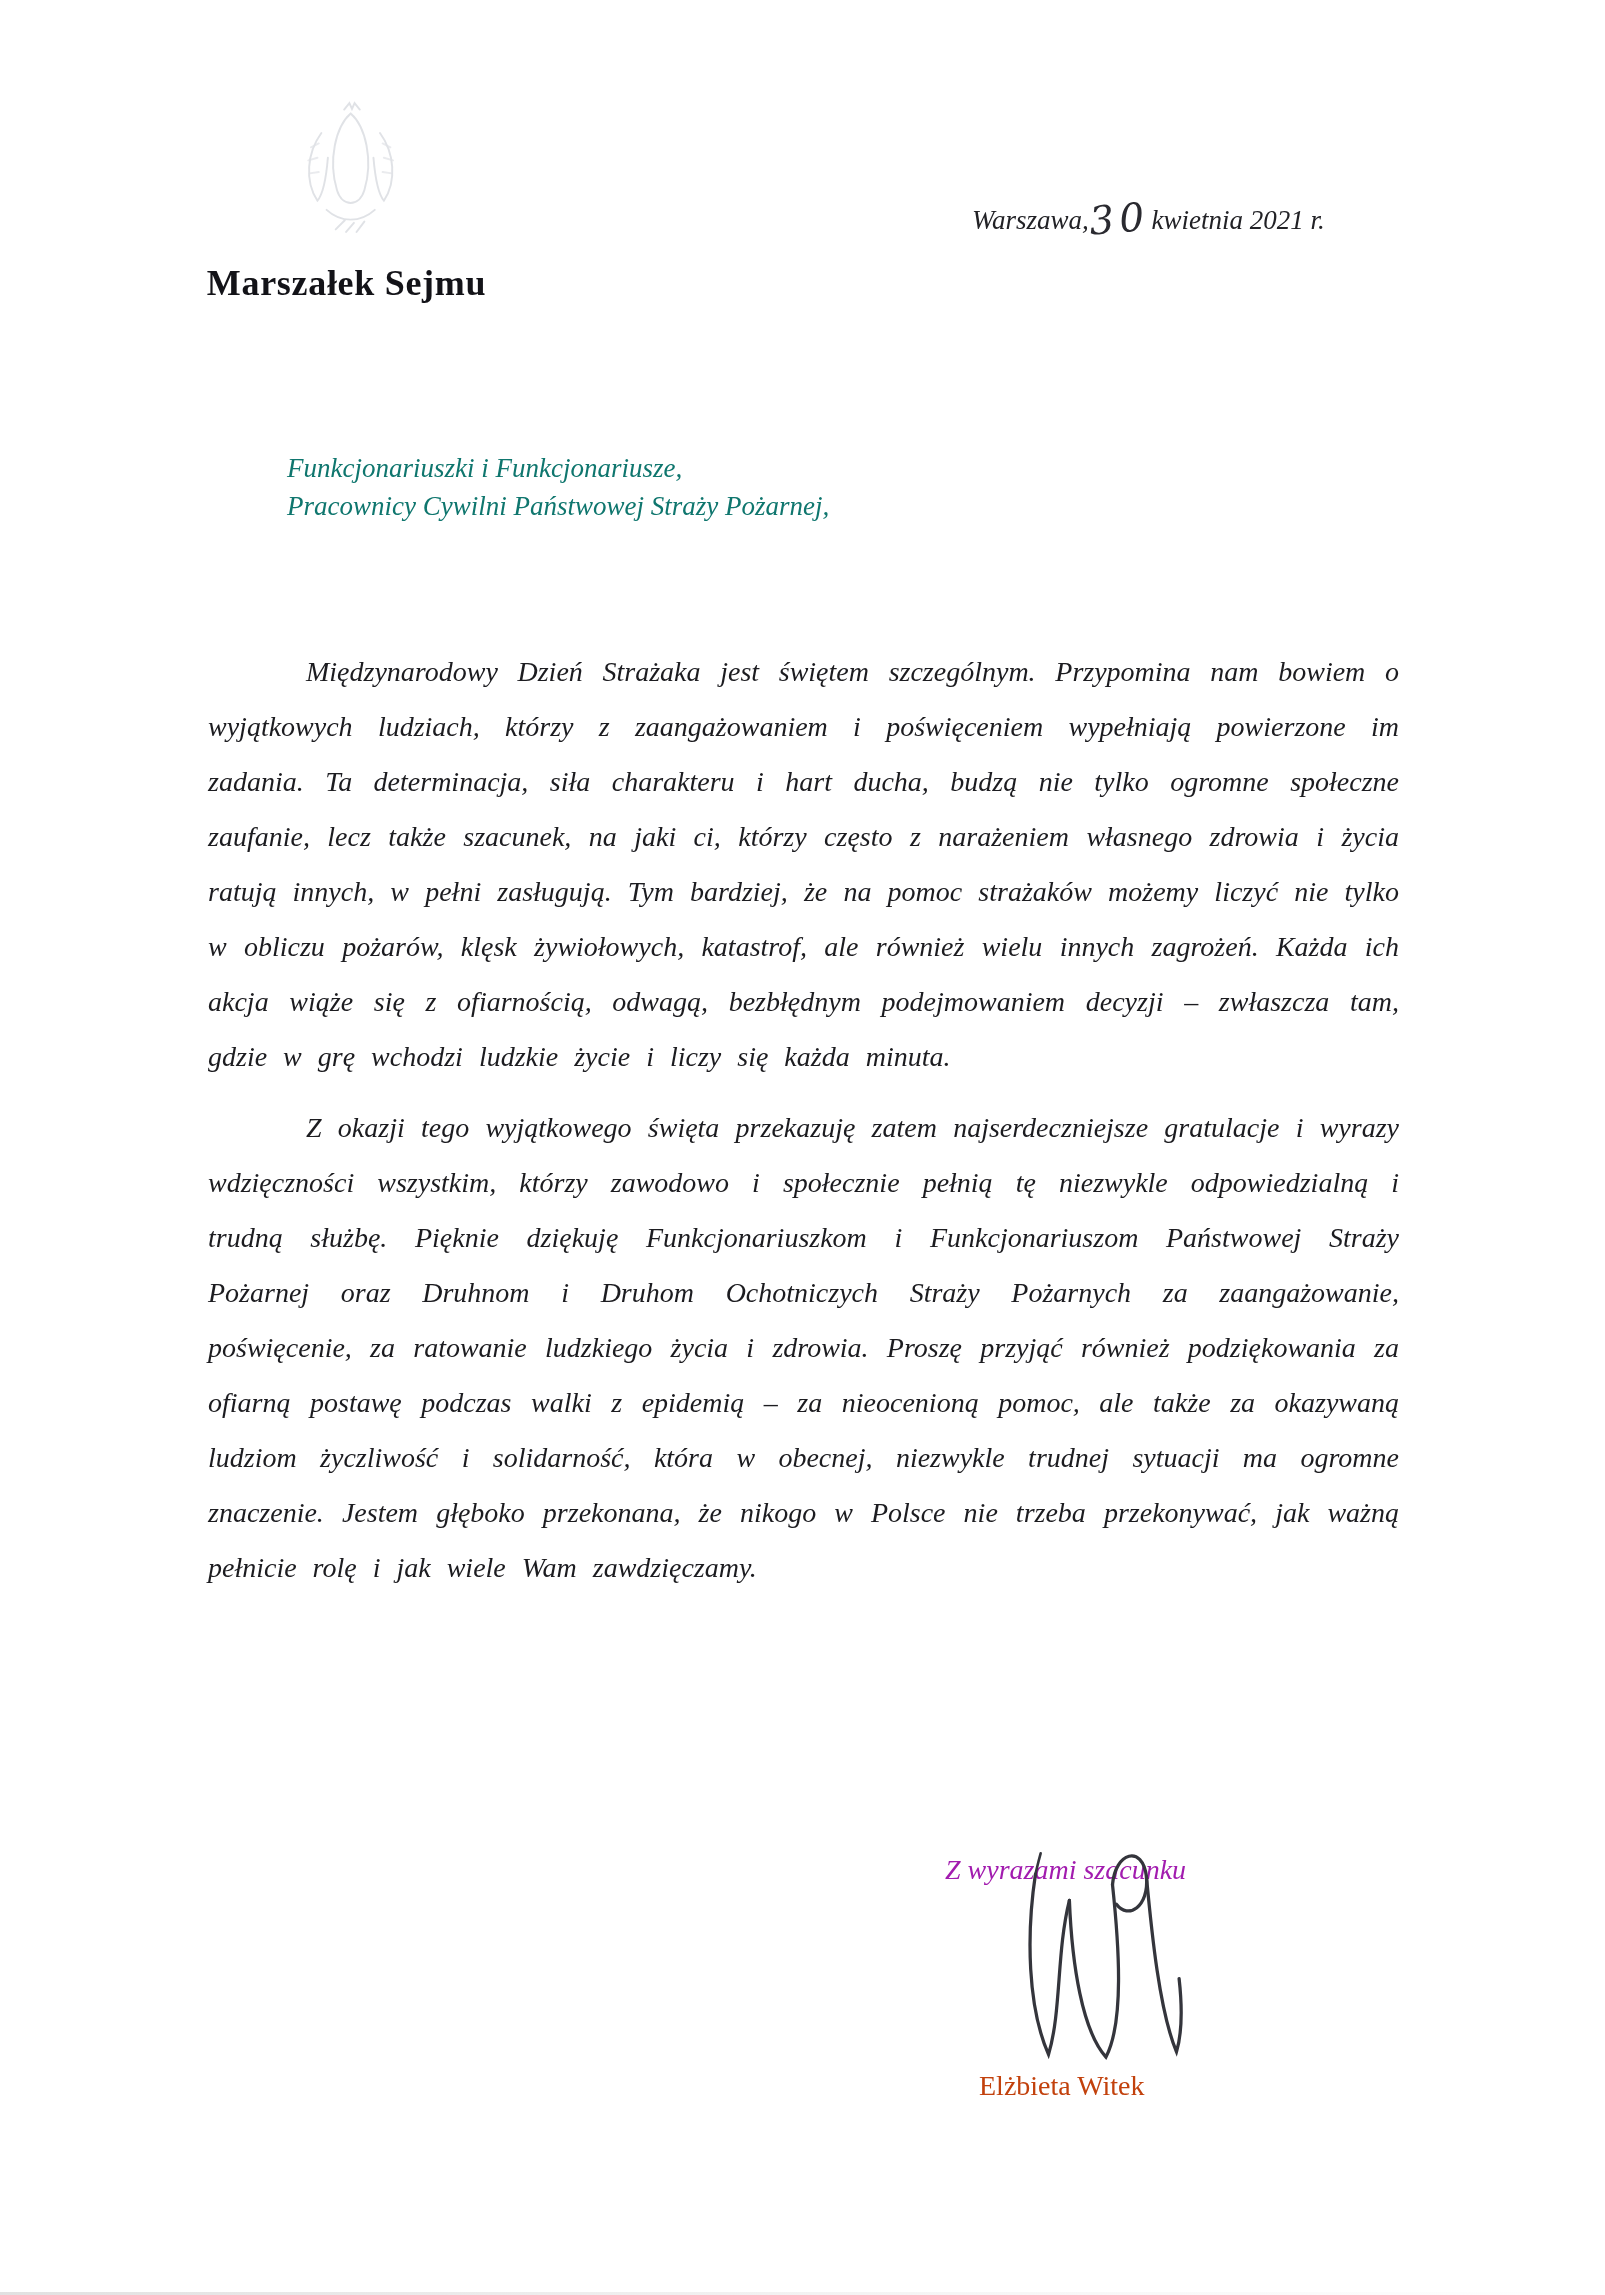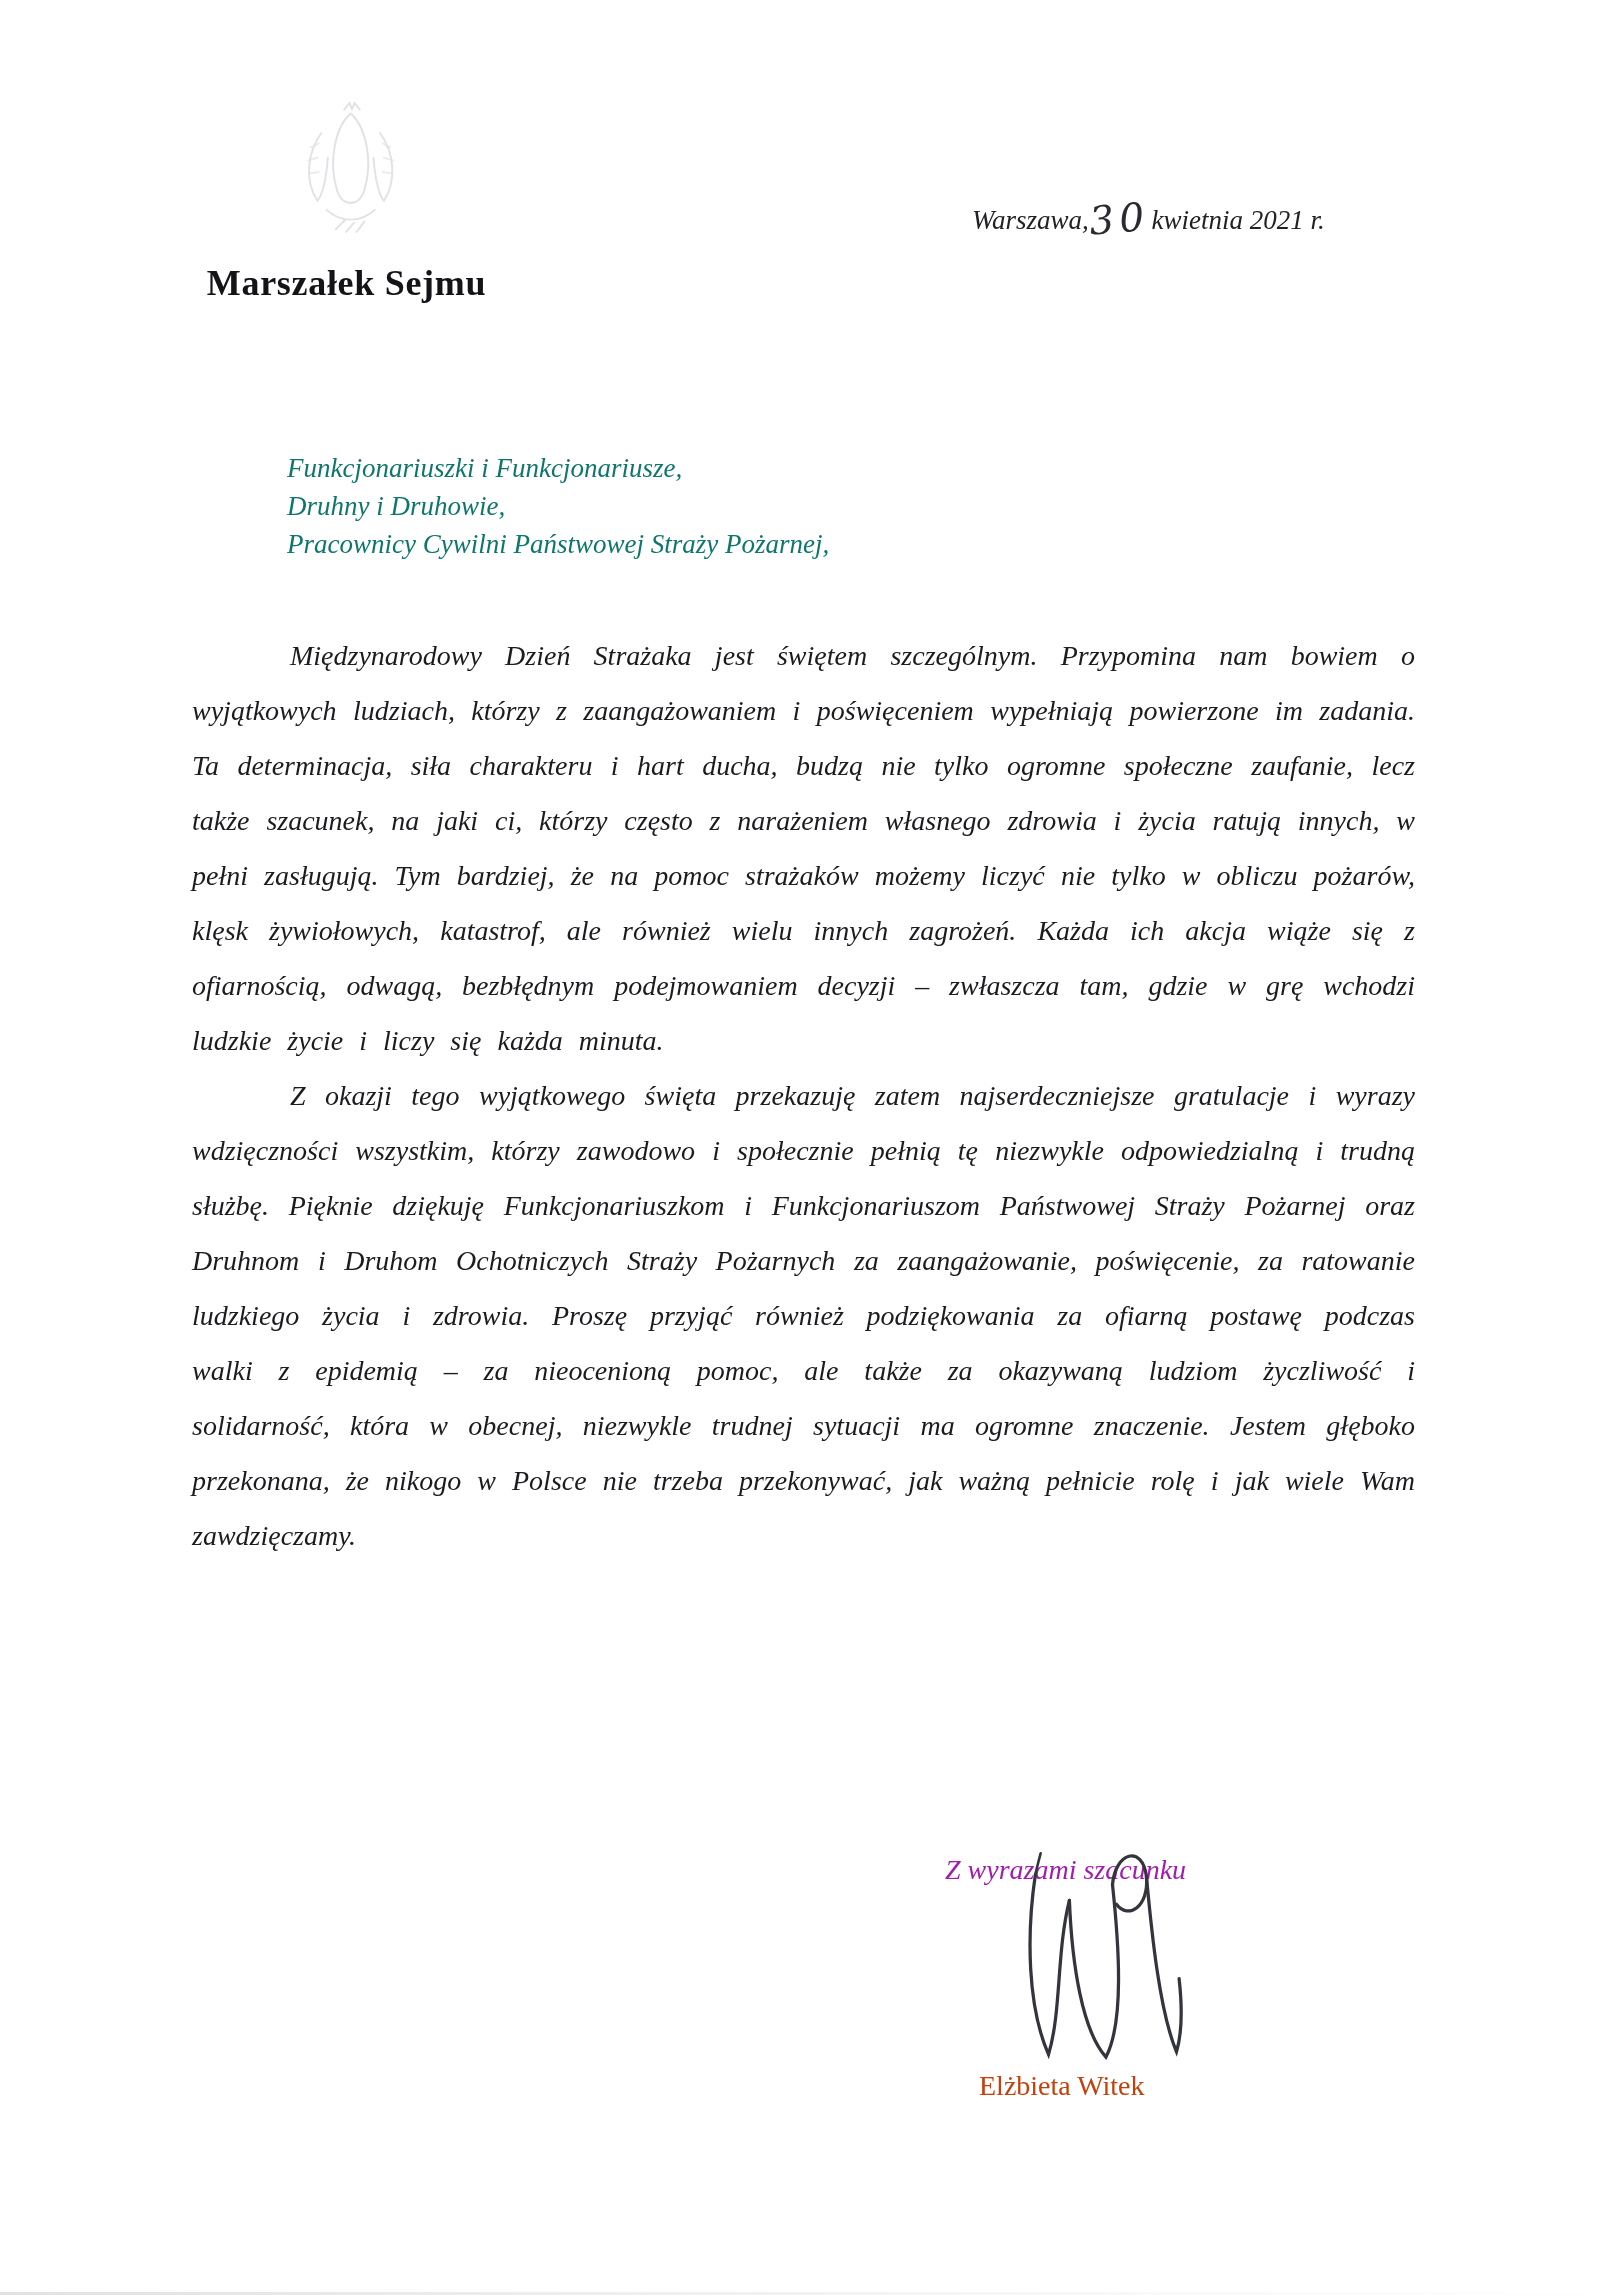--- a/index.html
+++ b/index.html
@@ -70,21 +70,21 @@
     top: 628px;
     width: 1223px;
     font-style: italic;
     font-size: 28px;
     line-height: 55px;
     text-align: justify;
     word-spacing: 9px;
     color: #1c1c20;
   }
   .body-text p {
-    margin: 0;
+    margin: 16px;
     text-indent: 98px;
   }
   .closing-phrase {
     position: absolute;
     left: 945px;
     top: 1854px;
     font-style: italic;
     font-size: 28px;
     color: #a21caf;
   }
@@ -136,21 +136,20 @@
   <div class="date-line">
     <span>Warszawa,</span><span class="handwritten-day">30</span><span>kwietnia 2021 r.</span>
   </div>
 
   <div class="letterhead">
     <div>Marszałek Sejmu</div>
   </div>
 
   <div class="salutation">
     <div>Funkcjonariuszki i Funkcjonariusze,</div>
-    <div>Druhny i Druhowie,</div>
     <div>Pracownicy Cywilni Państwowej Straży Pożarnej,</div>
   </div>
 
   <div class="body-text">
     <p>Międzynarodowy Dzień Strażaka jest świętem szczególnym. Przypomina nam bowiem o wyjątkowych ludziach, którzy z zaangażowaniem i poświęceniem wypełniają powierzone im zadania. Ta determinacja, siła charakteru i hart ducha, budzą nie tylko ogromne społeczne zaufanie, lecz także szacunek, na jaki ci, którzy często z narażeniem własnego zdrowia i życia ratują innych, w pełni zasługują. Tym bardziej, że na pomoc strażaków możemy liczyć nie tylko w obliczu pożarów, klęsk żywiołowych, katastrof, ale również wielu innych zagrożeń. Każda ich akcja wiąże się z ofiarnością, odwagą, bezbłędnym podejmowaniem decyzji – zwłaszcza tam, gdzie w grę wchodzi ludzkie życie i liczy się każda minuta.</p>
     <p>Z okazji tego wyjątkowego święta przekazuję zatem najserdeczniejsze gratulacje i wyrazy wdzięczności wszystkim, którzy zawodowo i społecznie pełnią tę niezwykle odpowiedzialną i trudną służbę. Pięknie dziękuję Funkcjonariuszkom i Funkcjonariuszom Państwowej Straży Pożarnej oraz Druhnom i Druhom Ochotniczych Straży Pożarnych za zaangażowanie, poświęcenie, za ratowanie ludzkiego życia i zdrowia. Proszę przyjąć również podziękowania za ofiarną postawę podczas walki z epidemią – za nieocenioną pomoc, ale także za okazywaną ludziom życzliwość i solidarność, która w obecnej, niezwykle trudnej sytuacji ma ogromne znaczenie. Jestem głęboko przekonana, że nikogo w Polsce nie trzeba przekonywać, jak ważną pełnicie rolę i jak wiele Wam zawdzięczamy.</p>
   </div>
 
   <div class="closing-phrase">Z wyrazami szacunku</div>
 

